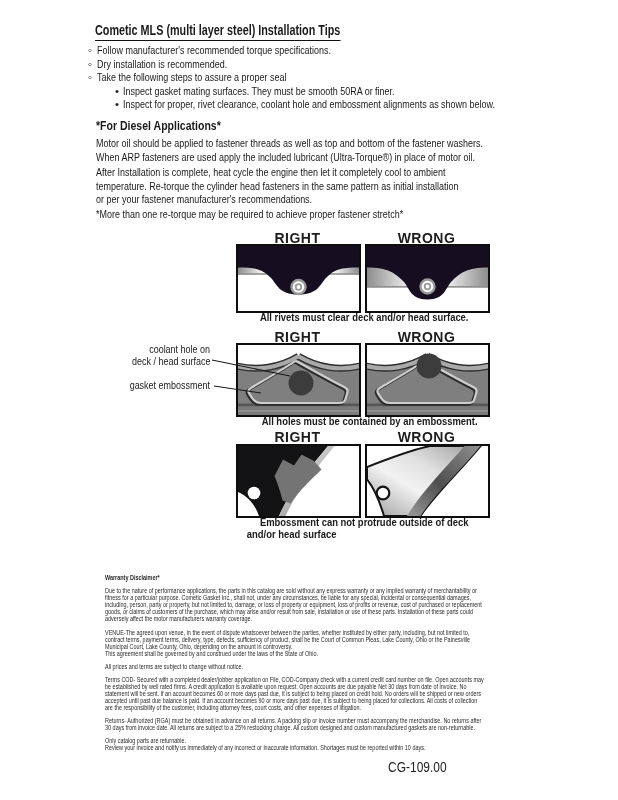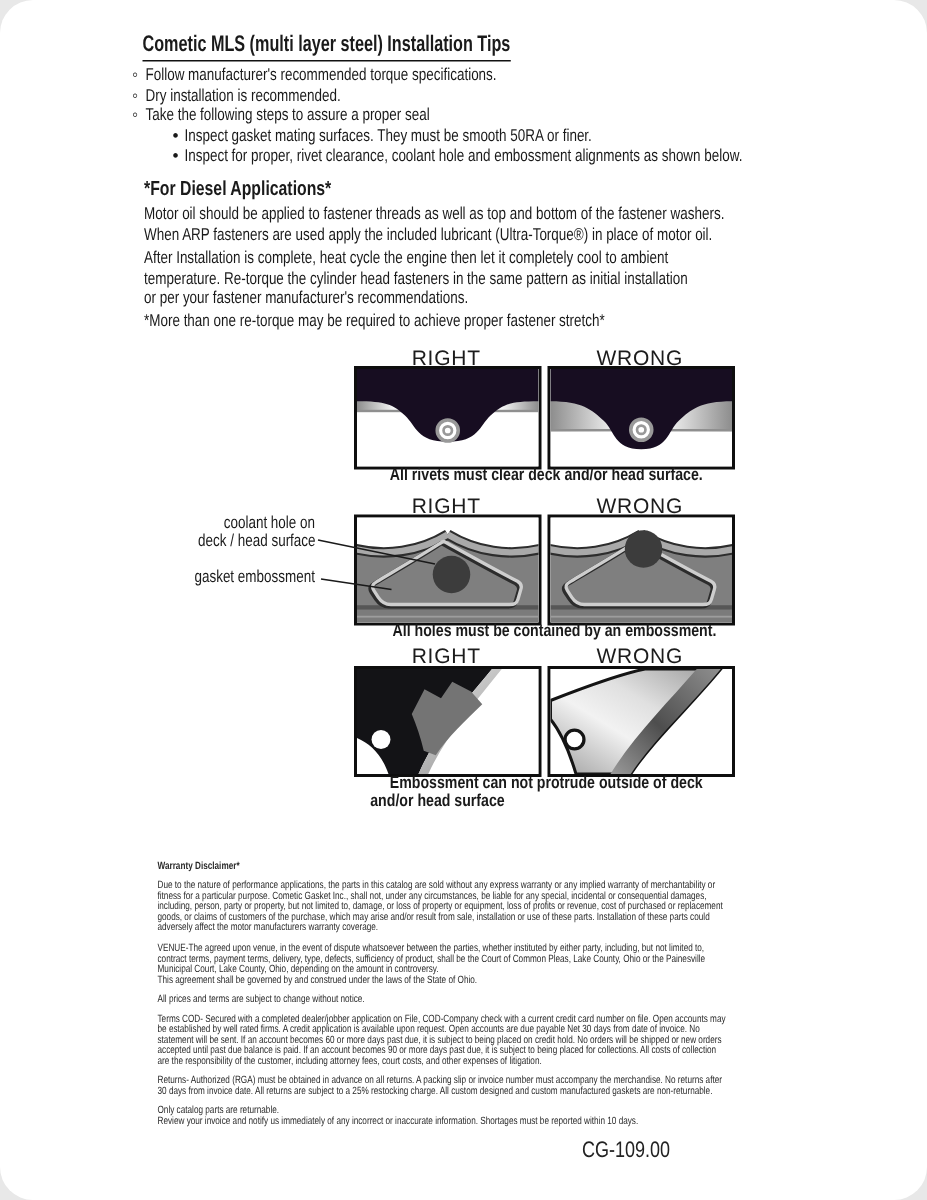--- a/index.html
+++ b/index.html
@@ -1,28 +1,28 @@
 <!DOCTYPE html>
 <html><head>
 <meta charset="utf-8">
 <style>
   html,body{margin:0;padding:0;background:#e8e8e8;}
   .page{position:relative;width:618px;height:800px;background:#ffffff;overflow:hidden;
-        font-family:"Liberation Sans",sans-serif;color:#1a1a1a;border-radius:22px;}
+        font-family:"Liberation Sans",sans-serif;color:#1a1a1a;}
   .abs{position:absolute;white-space:nowrap;}
   
   .cx{transform:scaleX(.78);transform-origin:0 0;}
   .cxr{transform:scaleX(.78);transform-origin:100% 0;}
   .cxc{transform:scaleX(.82);transform-origin:50% 0;}
   .title{font-size:15px;font-weight:bold;transform:scaleX(.72);transform-origin:0 0;
          border-bottom:1.5px solid #111;padding-bottom:2px;}
   .h2{font-size:13.5px;font-weight:bold;}
   .body{font-size:11.5px;}
   .cap{font-size:11.5px;font-weight:bold;}
-  .rw{font-size:14px;font-weight:normal;letter-spacing:.5px;color:#1c1c1c;text-align:center;width:121px;}
+  .rw{font-size:14px;font-weight:bold;letter-spacing:.5px;color:#1c1c1c;text-align:center;width:121px;}
   .tiny{font-size:7px;color:#2a2a2a;}
   .tinyb{font-size:7px;font-weight:bold;color:#2a2a2a;}
   .pgnum{font-size:15px;color:#222;transform:scaleX(.8);transform-origin:0 0;}
   .dbox{position:absolute;border:2px solid #0e0e0e;background:#fff;}
   .dbox svg{display:block;}
   .lbl{font-size:11.5px;}
 </style>
 </head>
 <body>
 

